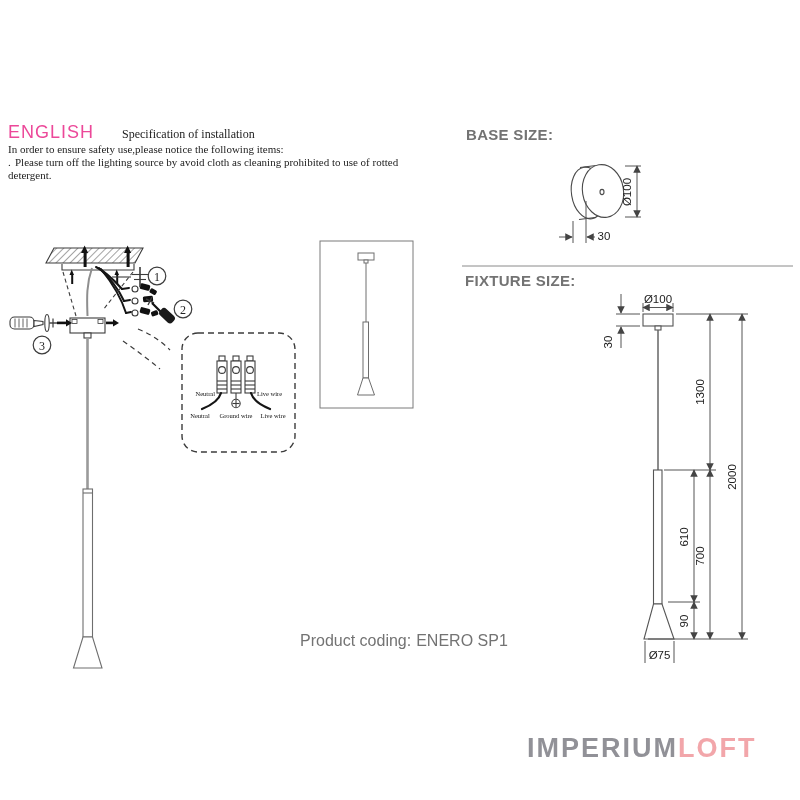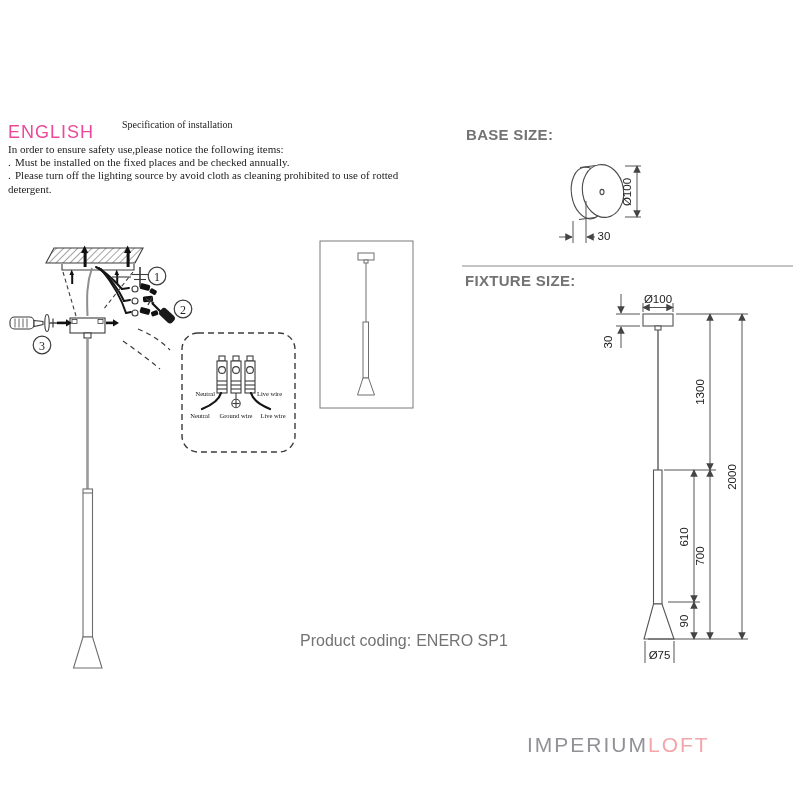--- a/index.html
+++ b/index.html
@@ -1,48 +1,47 @@
 <!DOCTYPE html>
 <html><head>
 <meta charset="utf-8">
 <style>
   html,body{margin:0;padding:0;background:#ffffff;}
   body{width:800px;height:800px;position:relative;overflow:hidden;
        font-family:"Liberation Sans",sans-serif;color:#1c1c1c;}
   .abs{position:absolute;}
   .lang{left:8px;top:122px;font-size:18px;letter-spacing:1px;color:#ec4899;}
-  .subtitle{left:122px;top:119px;font-family:"Liberation Serif",serif;font-size:10px;}
+  .subtitle{left:122px;top:127px;font-family:"Liberation Serif",serif;font-size:12px;}
   .safety{left:8px;top:143px;width:430px;font-family:"Liberation Serif",serif;
           font-size:11px;line-height:13.2px;color:#222;}
   .safety .intro{font-family:Liberation Serif, serif;}
   .safety .item .bullet{display:inline-block;width:7px;}
   .safety .item:nth-child(5){font-size:10px;}
   .sec-title{font-size:15px;font-weight:bold;letter-spacing:.3px;color:#737373;}
   .base-title{left:466px;top:126px;}
   .fixture-title{left:465px;top:272px;}
   .product{left:300px;top:632px;font-size:16px;color:#737373;}
   .product .code{margin-left:5px;}
-  .logo{left:527px;top:733px;font-size:21px;letter-spacing:2px;font-weight:400;}
+  .logo{left:527px;top:733px;font-size:27px;letter-spacing:2px;font-weight:700;}
   .logo .p1{color:#919197;}
   .logo .p2{color:#f2a6aa;}
   svg{position:absolute;left:0;top:0;}
   svg text{font-family:"Liberation Sans",sans-serif;font-size:11.5px;fill:#222;}
   svg text.tiny{font-family:"Liberation Serif",serif;font-size:6.5px;fill:#111;}
   svg text.stepnum{font-family:"Liberation Serif",serif;font-size:12px;fill:#222;}
 </style>
 </head>
 <body>
 
 <div class="abs lang">ENGLISH</div>
 <div class="abs subtitle">Specification of installation</div>
 
 <div class="abs safety">
   <div class="intro">In order to ensure safety use,please notice the following items:</div>
   <div>
-    <div class="item"><span class="bullet">.</span><span>Must be installed on the fixed places and be checked annually.</span></div>
     <div class="item"><span class="bullet">.</span><span>Please turn off the lighting source by avoid cloth as cleaning prohibited to use of rotted detergent.</span></div>
   </div>
 </div>
 
 <div class="abs sec-title base-title">BASE SIZE:</div>
 <div class="abs sec-title fixture-title">FIXTURE SIZE:</div>
 
 <div class="abs product">
   <span>Product coding:</span><span class="code">ENERO SP1</span>
 </div>

